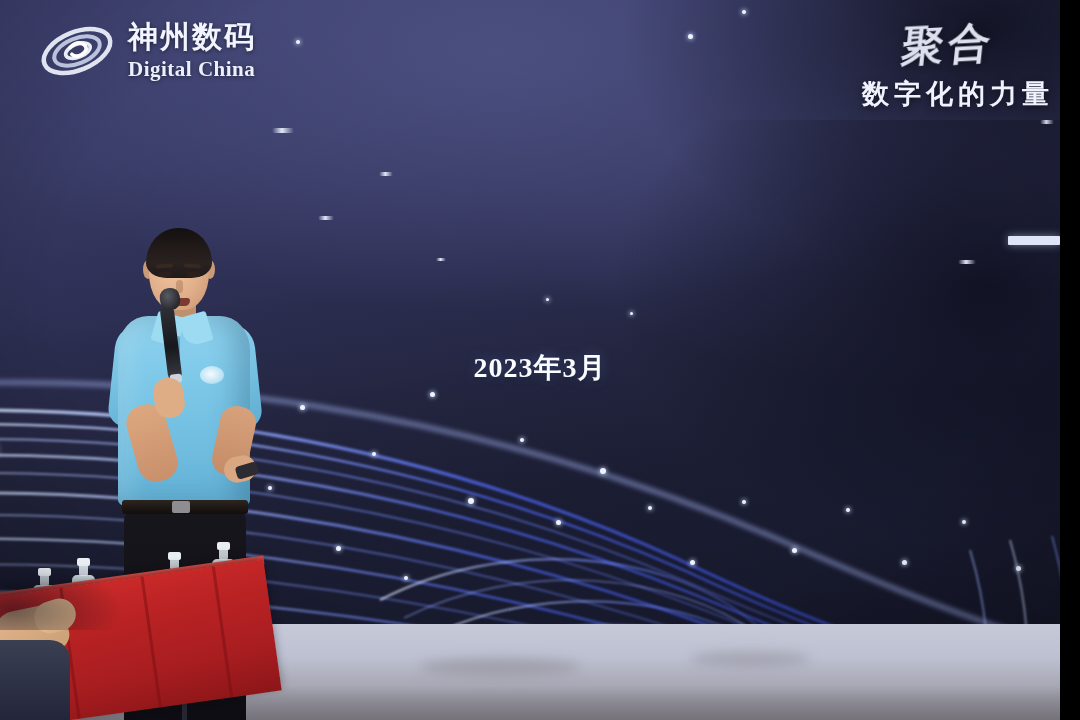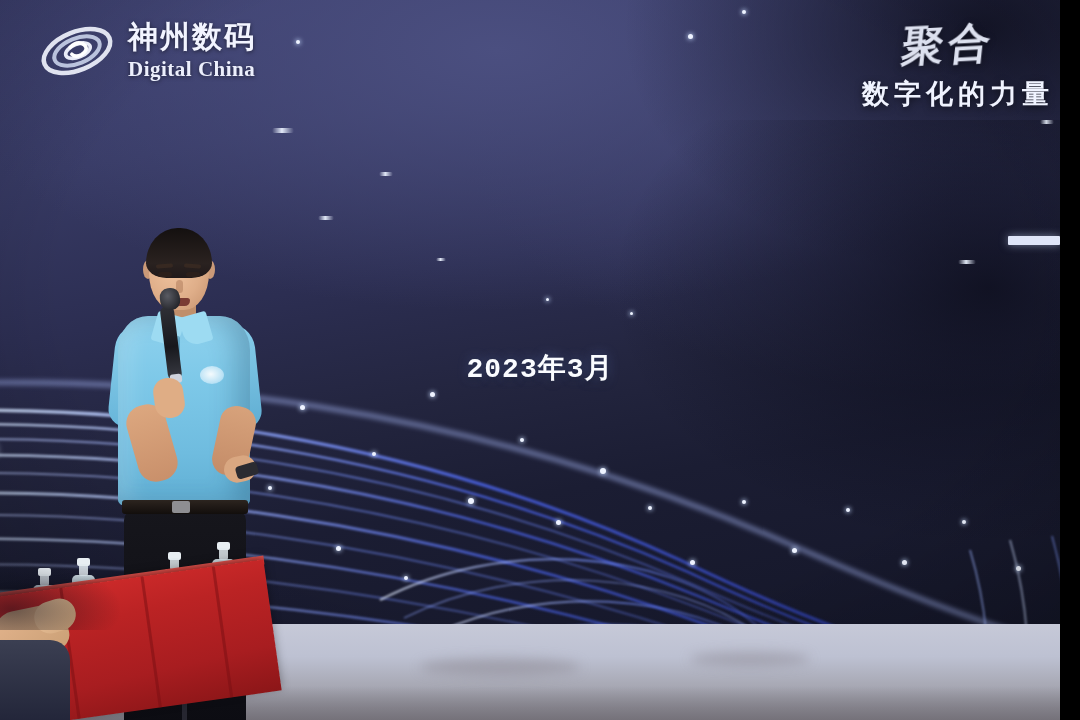--- a/index.html
+++ b/index.html
@@ -143,21 +143,21 @@
   }
   .slide-date {
     position: absolute;
     left: 0; right: 0;
     top: 349px;
     text-align: center;
     font-size: 28px;
     font-weight: 700;
     color: #fafcff;
     letter-spacing: 1px;
-    font-family: Liberation Mono, monospace;
+    font-family: Liberation Serif, serif;
     text-shadow: 0 0 12px rgba(130,160,255,0.4), 0 2px 7px rgba(0,0,0,0.6);
   }
   .slide-company {
     position: absolute;
     left: 0; right: 0;
     top: 455px;
     text-align: center;
     font-size: 30px;
     font-weight: 700;
     color: #ffffff;

